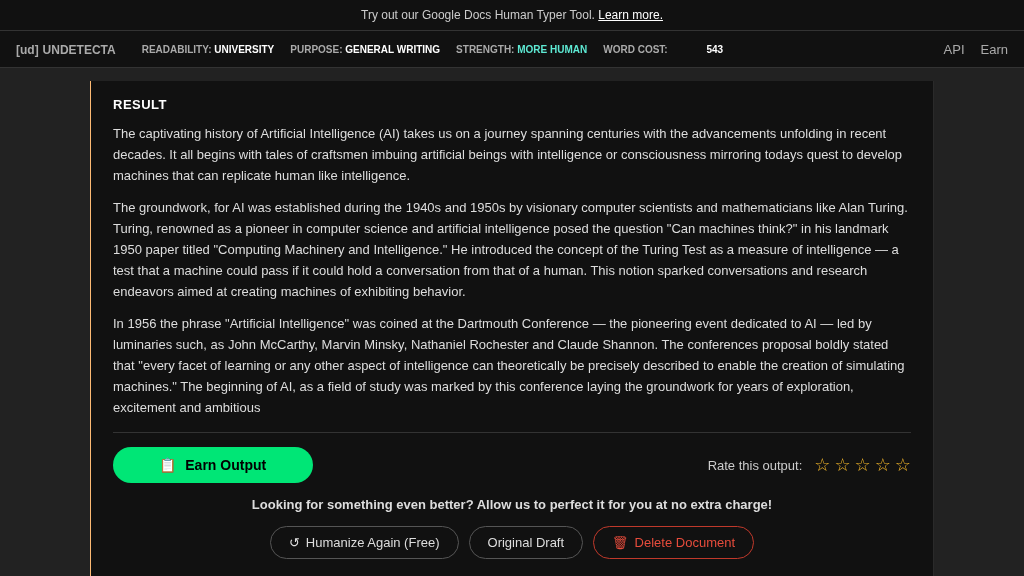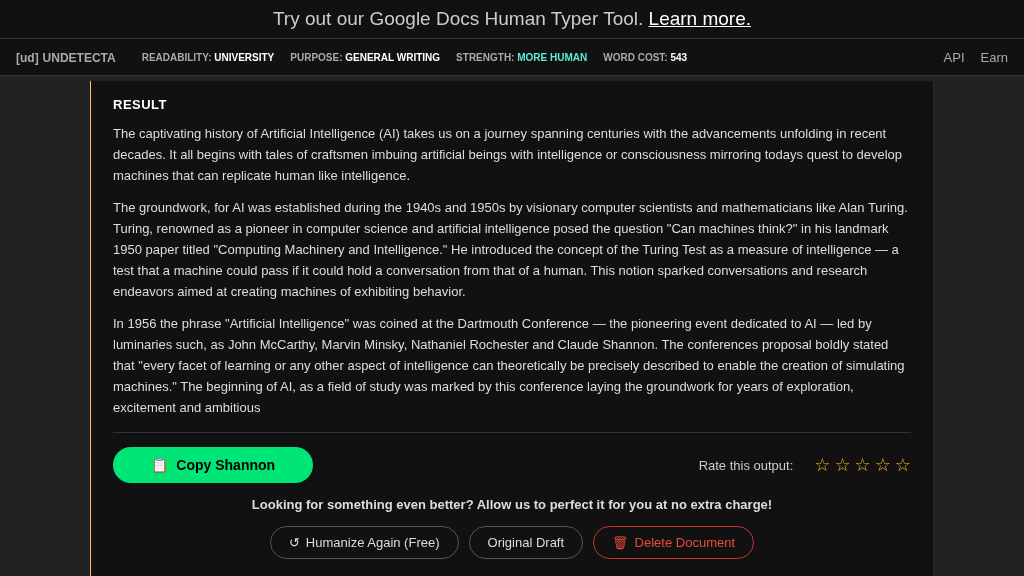--- a/index.html
+++ b/index.html
@@ -11,21 +11,21 @@
       overflow: hidden;
       position: relative;
     }
 
     
     .top-banner {
       background: #111;
       color: #ccc;
       text-align: center;
       padding: 8px 0;
-      font-size: 19px;
+      font-size: 12px;
       border-bottom: 1px solid #333;
     }
     .top-banner a {
       color: #fff;
       text-decoration: underline;
     }
 
     
     .header-nav {
       background: #111;
@@ -109,21 +109,21 @@
       display: flex;
       align-items: center;
       gap: 8px;
       min-width: 200px;
       justify-content: center;
     }
 
     .rate-row {
       display: flex;
       align-items: center;
-      gap: 21px;
+      gap: 12px;
       margin-left: auto;
       color: #ccc;
       font-size: 13px;
     }
     .stars {
       display: flex;
       gap: 4px;
     }
     .star {
       color: #f0b429;
@@ -247,21 +247,21 @@
     <div class="nav-stat">
       <span class="label">PURPOSE: </span>
       <span style="color:#fff;">GENERAL WRITING</span>
     </div>
     <div class="nav-stat">
       <span class="label">STRENGTH: </span>
       <span class="value">MORE HUMAN</span>
     </div>
     <div class="nav-stat">
       <span class="label">WORD COST: </span>
-      <span style="color:#fff;">543</span>
+      <span style="color:#fff;margin-left:36px;">543</span>
     </div>
 
     <div class="nav-spacer"></div>
     <div class="nav-right">
       <span style="cursor:pointer;">API</span>
       <span style="cursor:pointer;">Earn</span>
     </div>
   </div>
 
   <div class="center-panel">
@@ -273,21 +273,21 @@
     <div class="result-text">The groundwork, for AI was established during the 1940s and 1950s by visionary computer scientists and mathematicians like Alan Turing. Turing, renowned as a pioneer in computer science and artificial intelligence posed the question "Can machines think?" in his landmark 1950 paper titled "Computing Machinery and Intelligence." He introduced the concept of the Turing Test as a measure of intelligence — a test that a machine could pass if it could hold a conversation from that of a human. This notion sparked conversations and research endeavors aimed at creating machines of exhibiting behavior.</div>
 
     <div class="result-text">In 1956 the phrase "Artificial Intelligence" was coined at the Dartmouth Conference — the pioneering event dedicated to AI — led by luminaries such, as John McCarthy, Marvin Minsky, Nathaniel Rochester and Claude Shannon. The conferences proposal boldly stated that "every facet of learning or any other aspect of intelligence can theoretically be precisely described to enable the creation of simulating machines."
 The beginning of AI, as a field of study was marked by this conference laying the groundwork for years of exploration, excitement and ambitious</div>
 
     <hr class="divider">
 
     <div class="actions-row">
       <button class="copy-btn">
         <span>📋</span>
-        <span>Copy Shannon</span>
+        <span>Earn Output</span>
       </button>
 
       <div class="rate-row">
         <span>Rate this output:</span>
         <div class="stars">
           <span class="star">☆</span>
           <span class="star">☆</span>
           <span class="star">☆</span>
           <span class="star">☆</span>
           <span class="star">☆</span>

